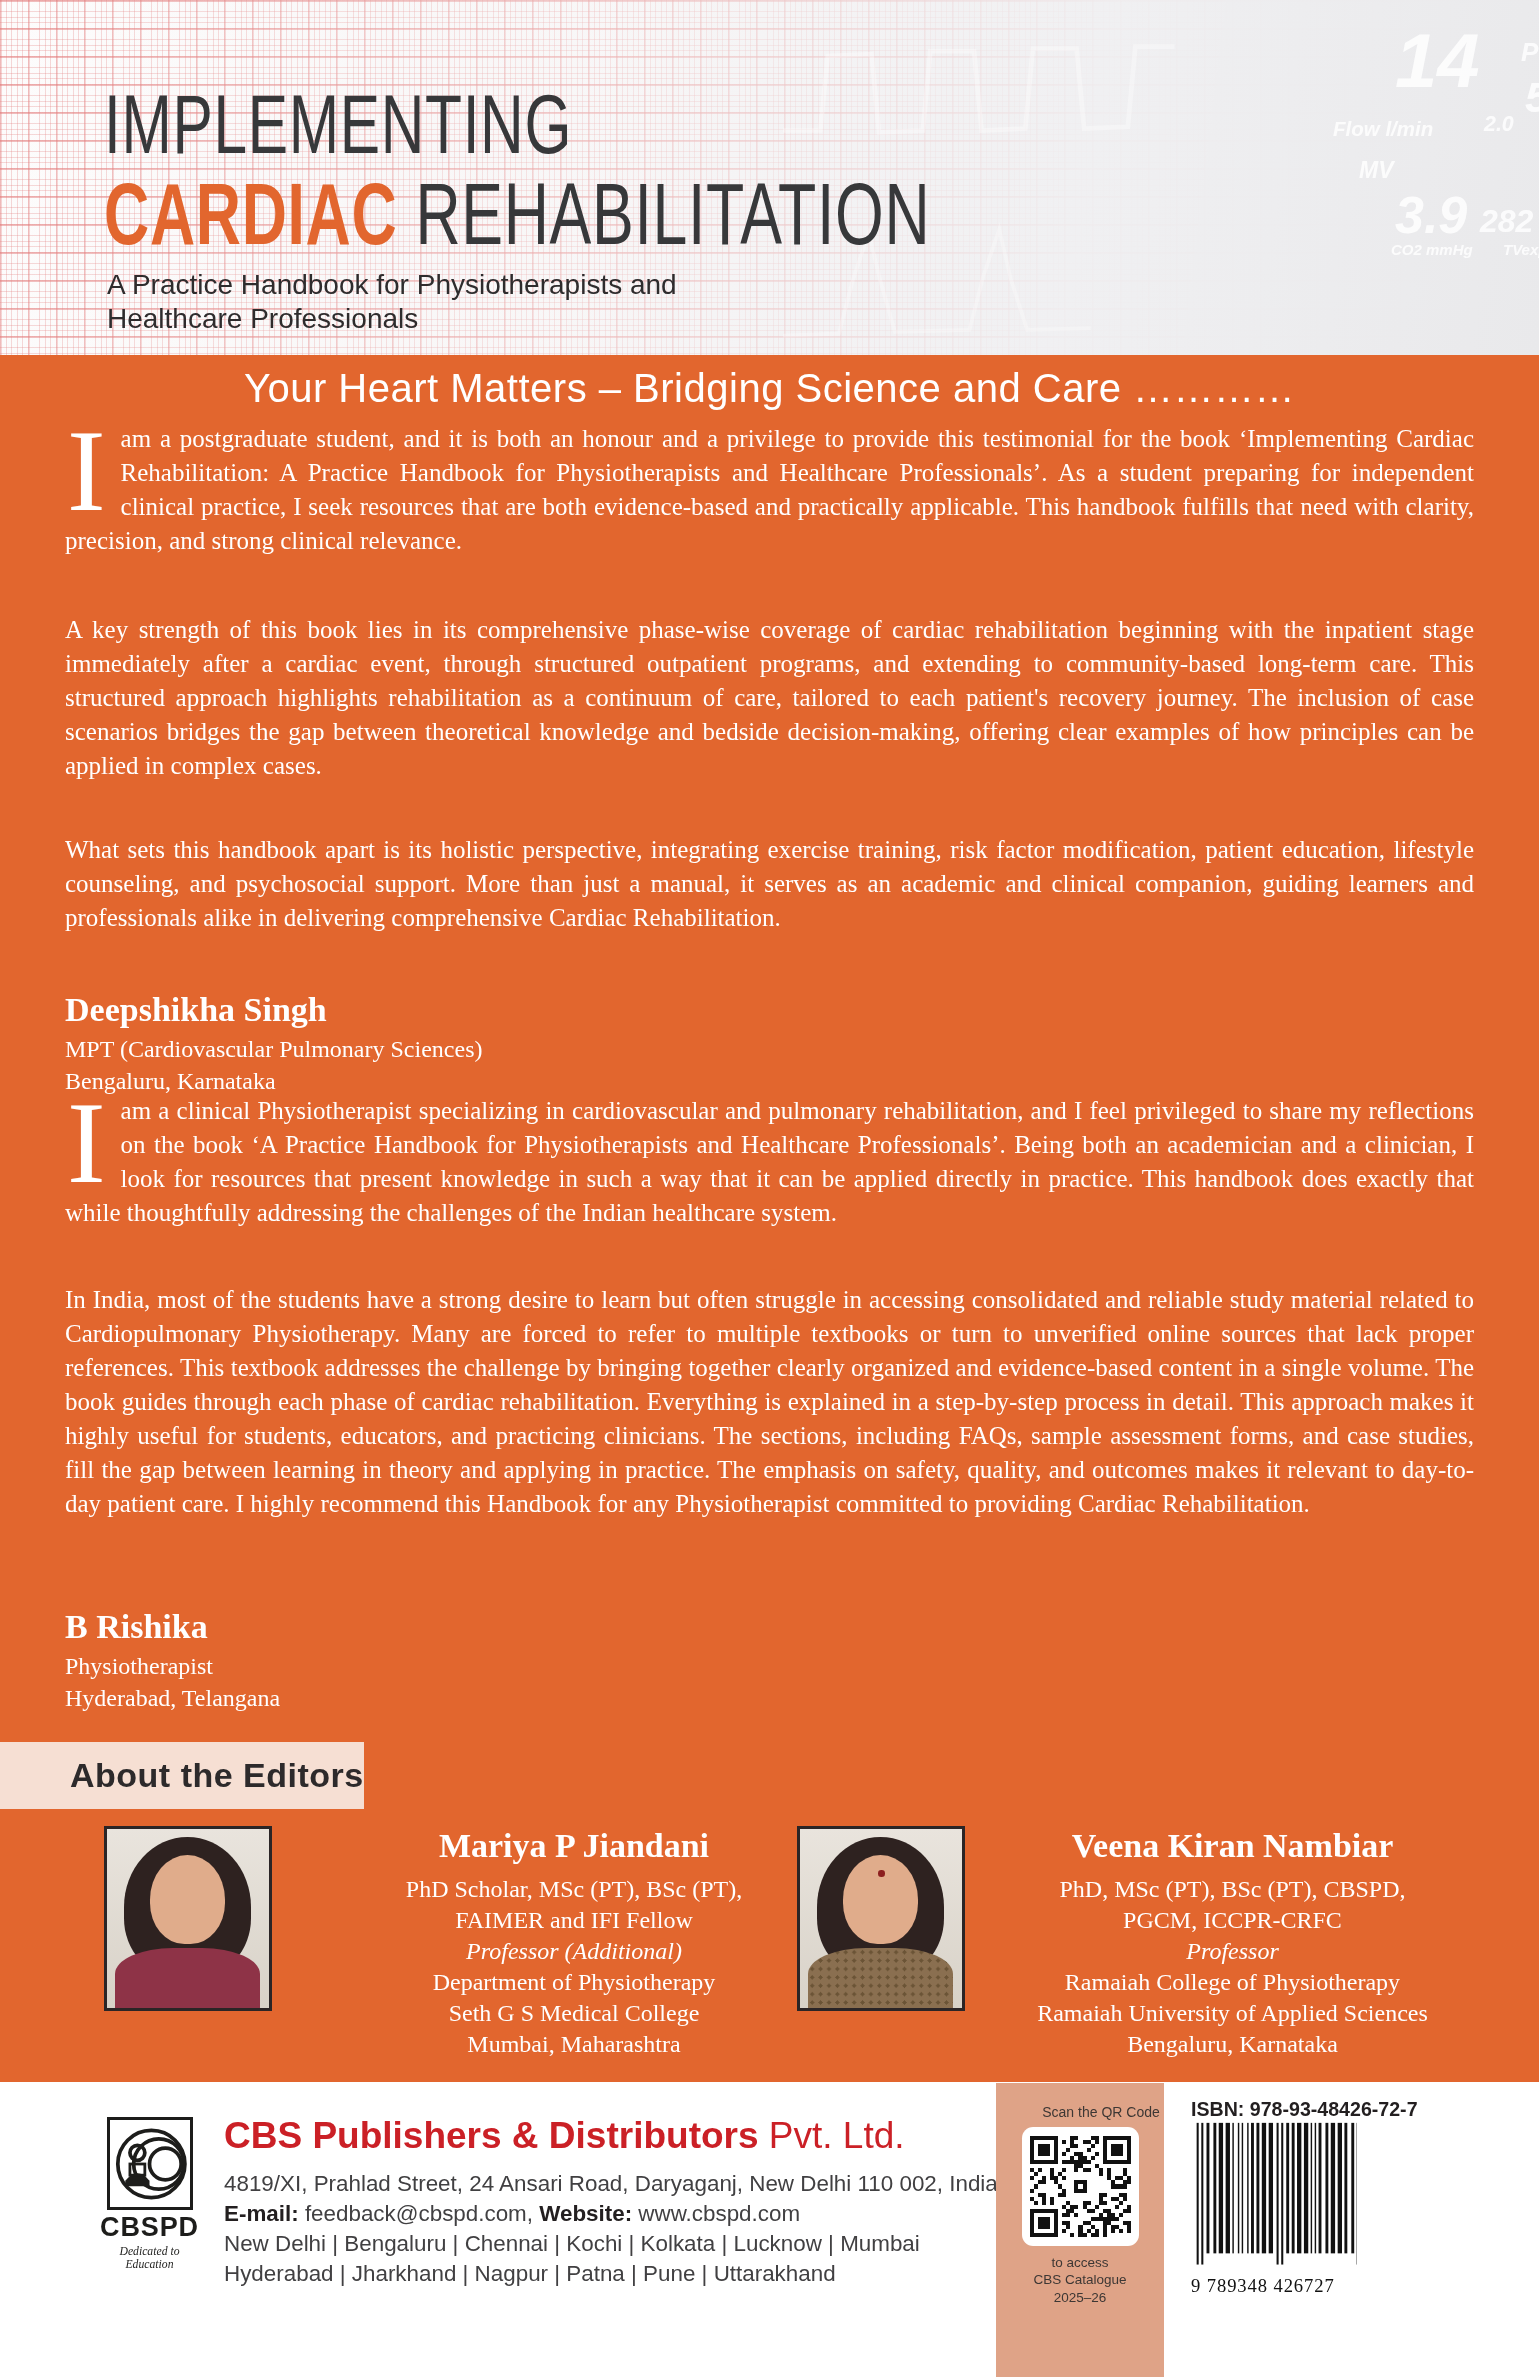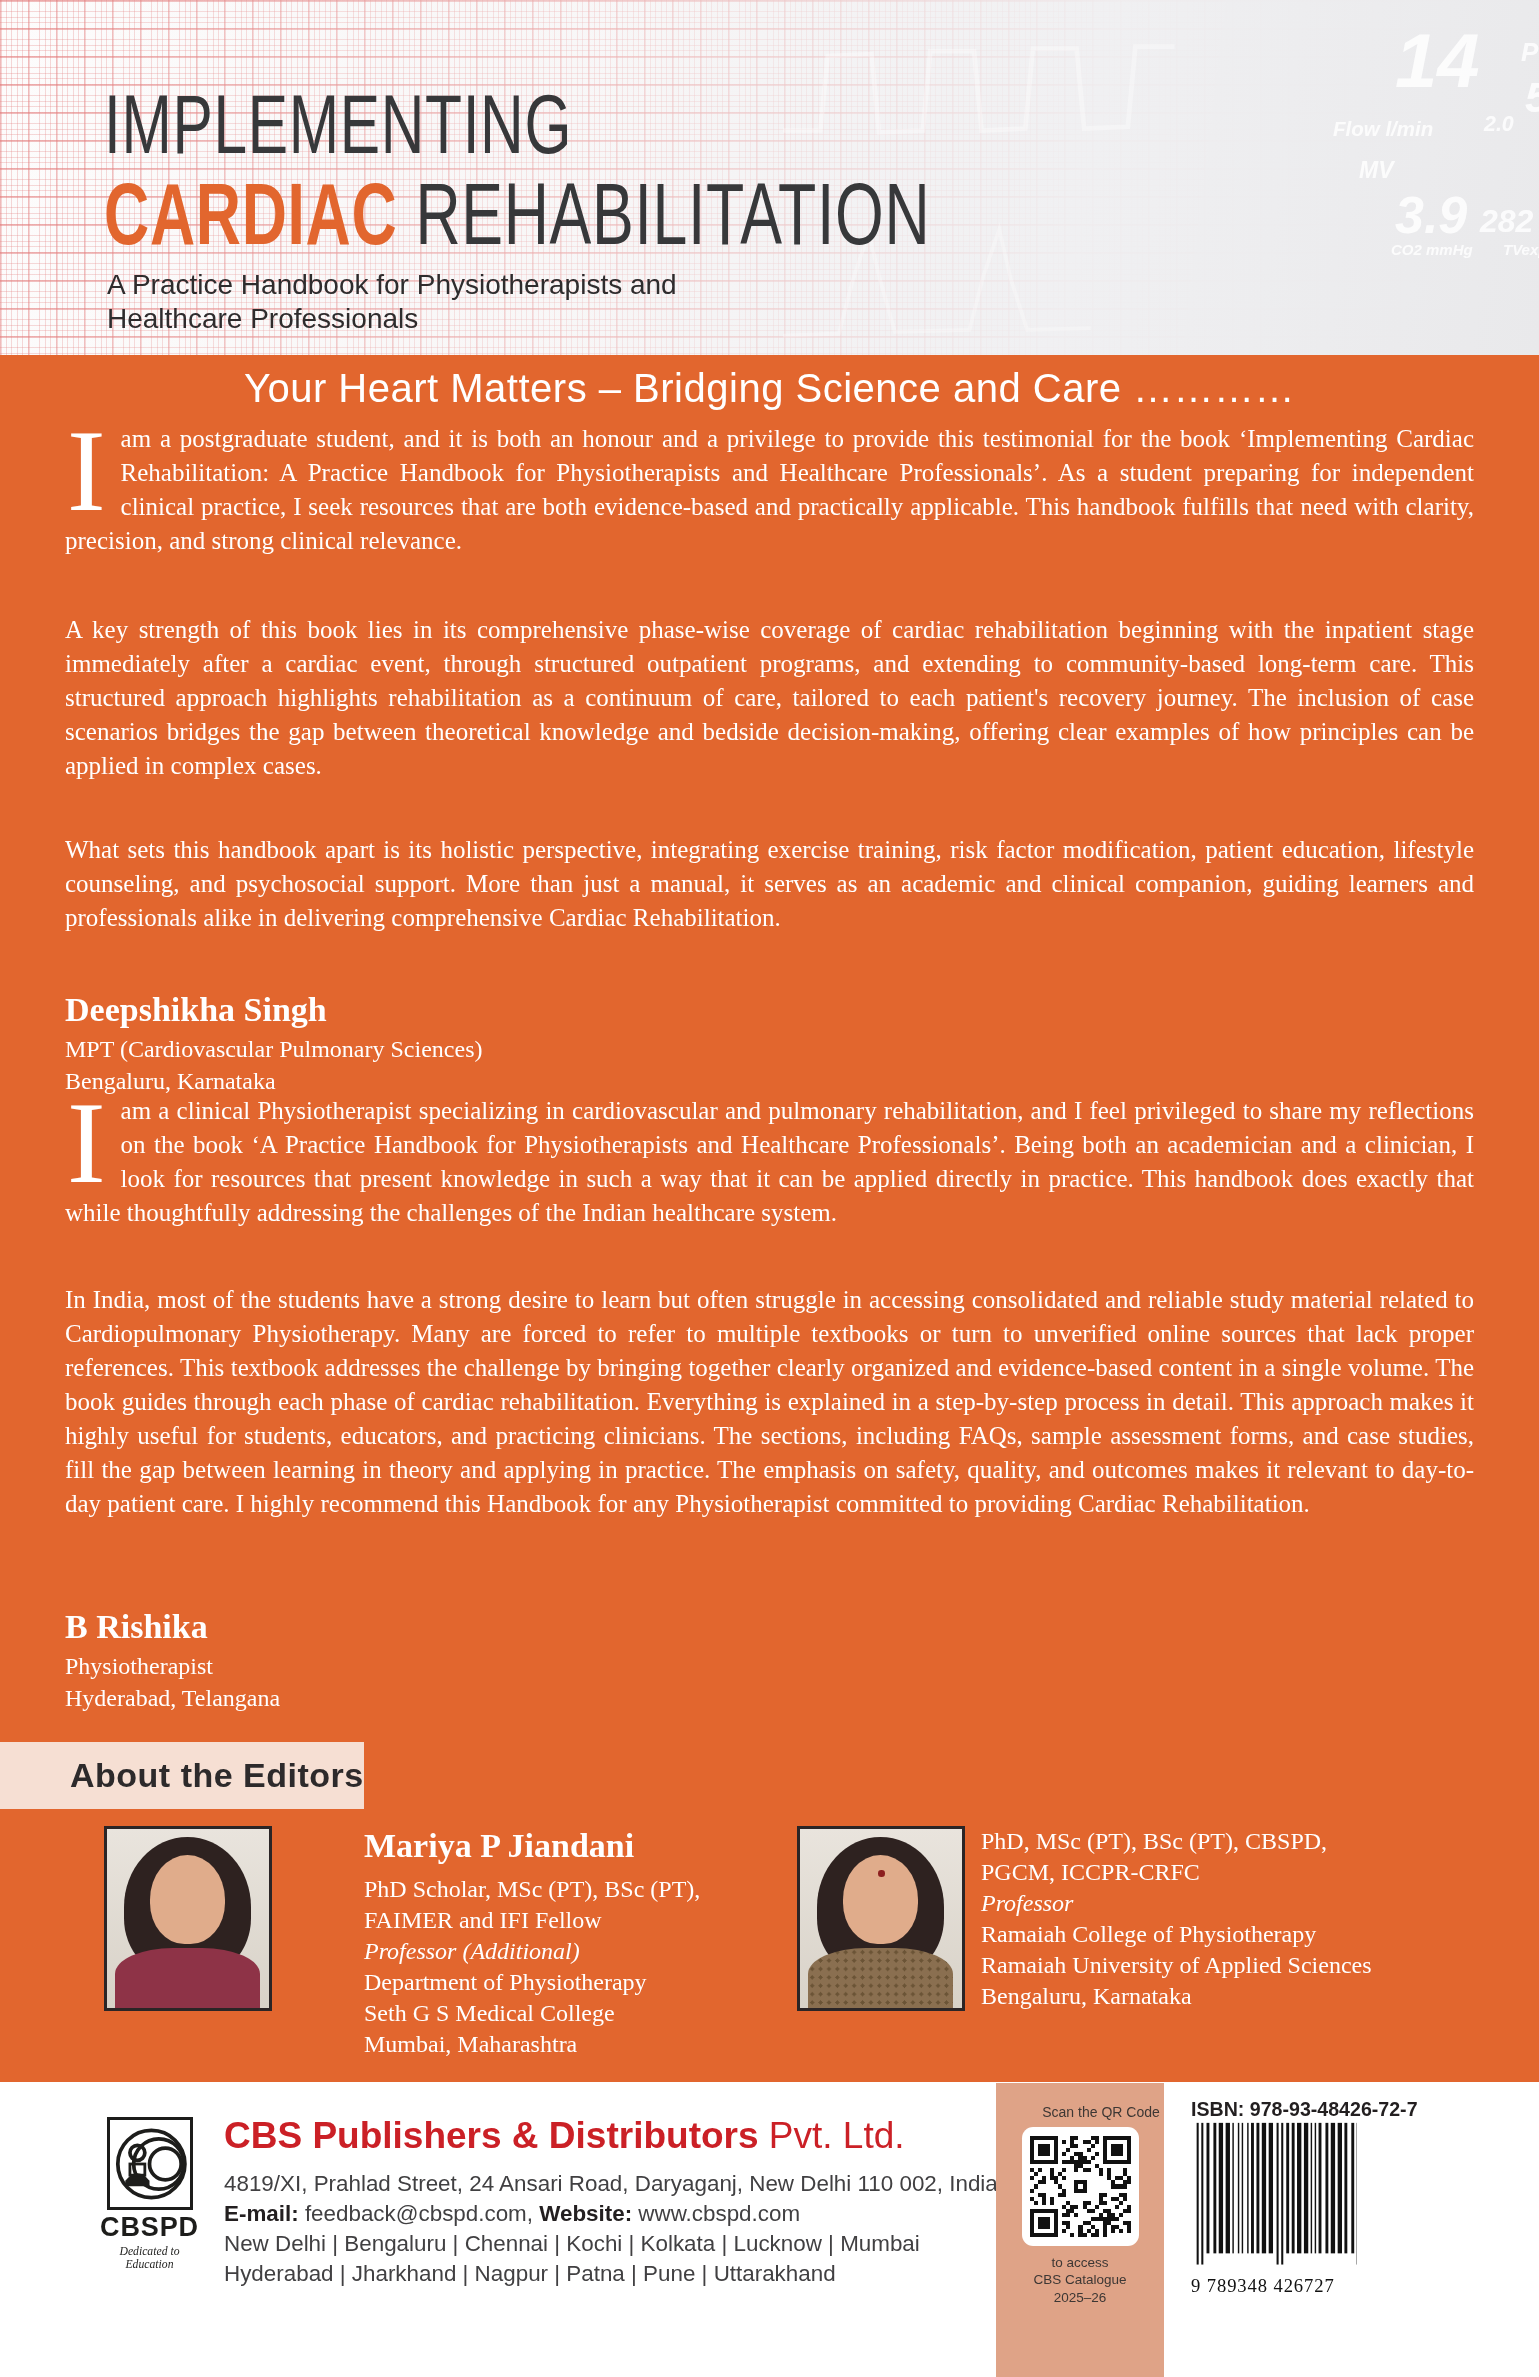--- a/index.html
+++ b/index.html
@@ -46,21 +46,21 @@
                box-sizing:border-box;letter-spacing:0.5px;}
   .photo{position:absolute;top:1471px;width:168px;height:185px;background:#cfd3d6;
          border:3.7px solid #2b2526;box-sizing:border-box;overflow:hidden;}
   .photo .bgwall{position:absolute;inset:0;background:linear-gradient(#e9e4dd,#d8d2c8);}
   .photo .hair{position:absolute;left:17px;top:7.5px;width:127px;height:140px;border-radius:50% 50% 42% 42%;background:#2e2220;}
   .photo .face{position:absolute;left:43px;top:26px;width:75px;height:89px;border-radius:50% 50% 46% 46%;background:#e0ac8b;}
   .photo .top1{position:absolute;left:7.5px;top:119px;width:145px;height:65px;border-radius:40% 40% 0 0;}
   .photo1 .top1{background:#8e3347;}
   .photo2 .top1{background:#8a6f50;background-image:radial-gradient(#6b5436 1.9px,transparent 1.9px);background-size:8.4px 8.4px;}
   .photo .bindi{position:absolute;left:78px;top:41px;width:6.5px;height:6.5px;border-radius:50%;background:#8c1f1f;}
-  .ed-text{position:absolute;top:1471px;font-family:"Liberation Serif",serif;}
+  .ed-text{position:absolute;top:1471px;font-family:"Liberation Serif",serif;text-align:center;}
   .ed-name{font-size:34px;font-weight:bold;line-height:39px;margin-bottom:9.3px;}
   .ed-line{font-size:24px;line-height:31px;}
   .ed-line.italic{font-style:italic;}
 
   
   .footer{position:absolute;left:0;top:2083px;width:1539px;height:295px;background:#fff;color:#414042;}
   .cbs-logo{position:absolute;left:98px;top:34px;width:103px;text-align:center;color:#1d1d1b;}
   .cbs-logo-box{width:86px;height:93px;border:3.7px solid #1d1d1b;margin:0 auto;box-sizing:border-box;
                 display:flex;align-items:center;justify-content:center;}
   .cbs-logo-word{font-size:27px;font-weight:bold;letter-spacing:0.9px;margin-top:1.9px;}
@@ -164,20 +164,21 @@
     </div>
 
     <div class="photo photo2" style="left:797px;">
       <div class="bgwall"></div>
       <div class="hair"></div>
       <div class="face"></div>
       <div class="bindi"></div>
       <div class="top1"></div>
     </div>
     <div class="ed-text" style="left:981px;width:503px;">
+      <div class="ed-name">Veena Kiran Nambiar</div>
       <div class="ed-line">PhD, MSc (PT), BSc (PT), CBSPD,</div>
       <div class="ed-line">PGCM, ICCPR-CRFC</div>
       <div class="ed-line italic">Professor</div>
       <div class="ed-line">Ramaiah College of Physiotherapy</div>
       <div class="ed-line">Ramaiah University of Applied Sciences</div>
       <div class="ed-line">Bengaluru, Karnataka</div>
     </div>
   </div>
 
   <div class="footer">

